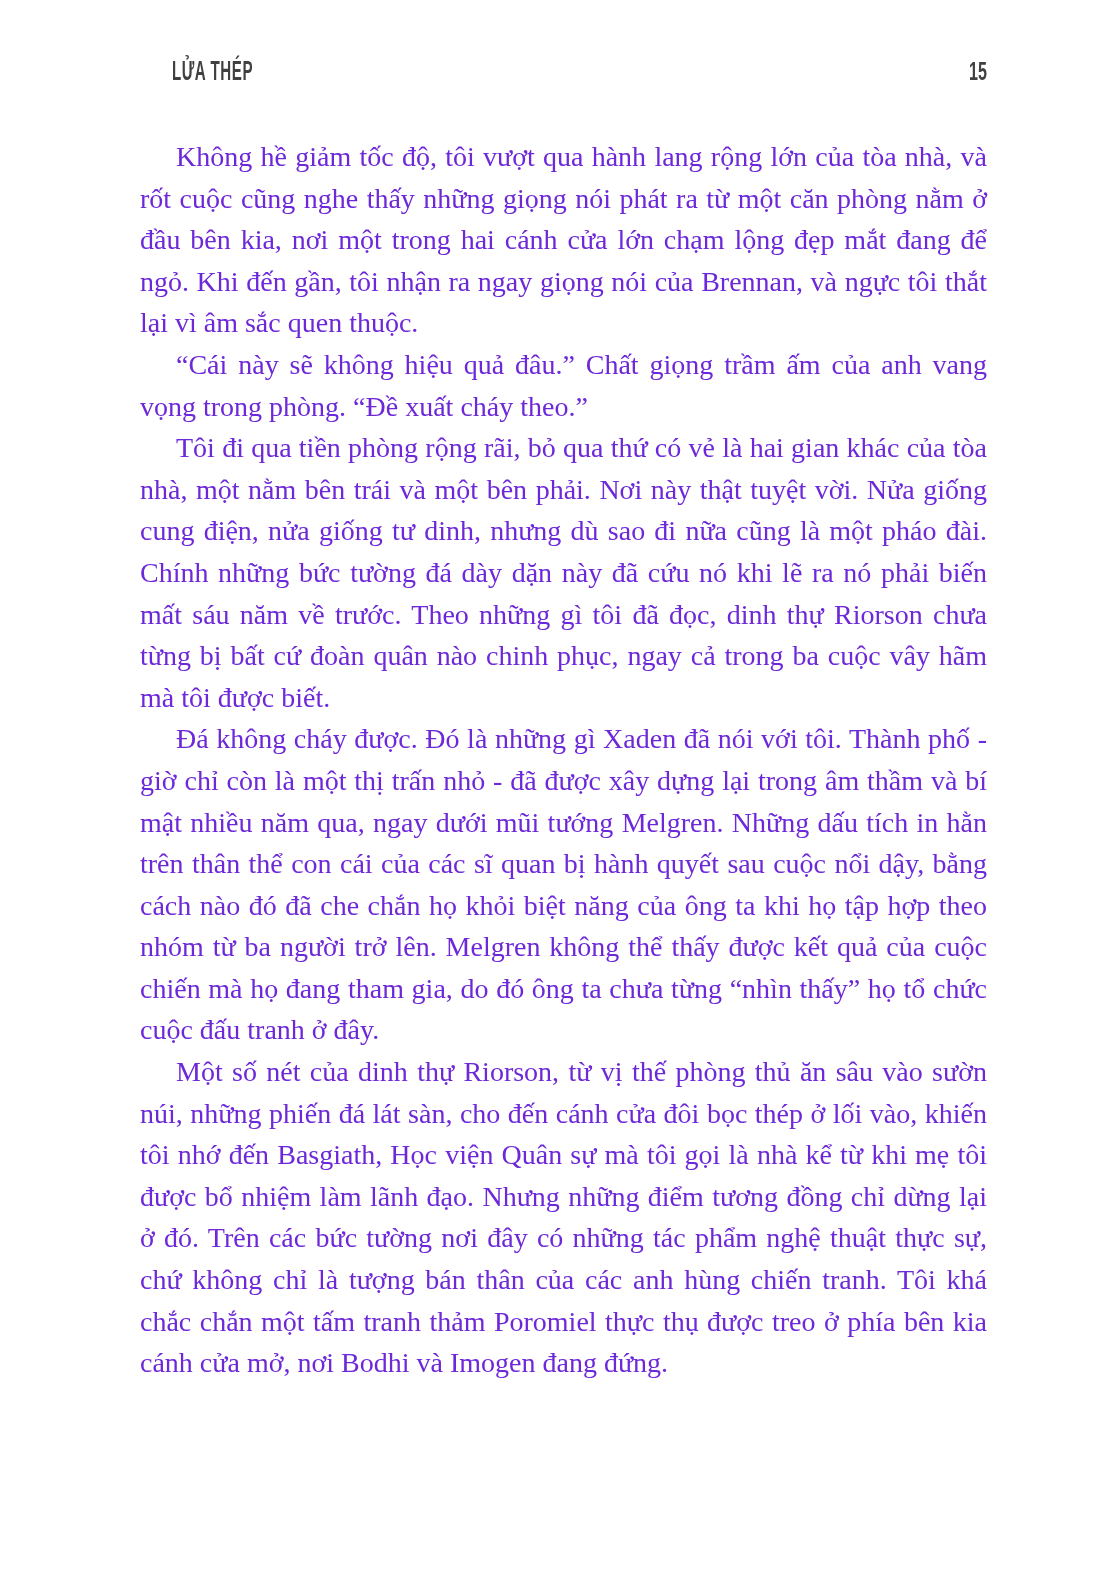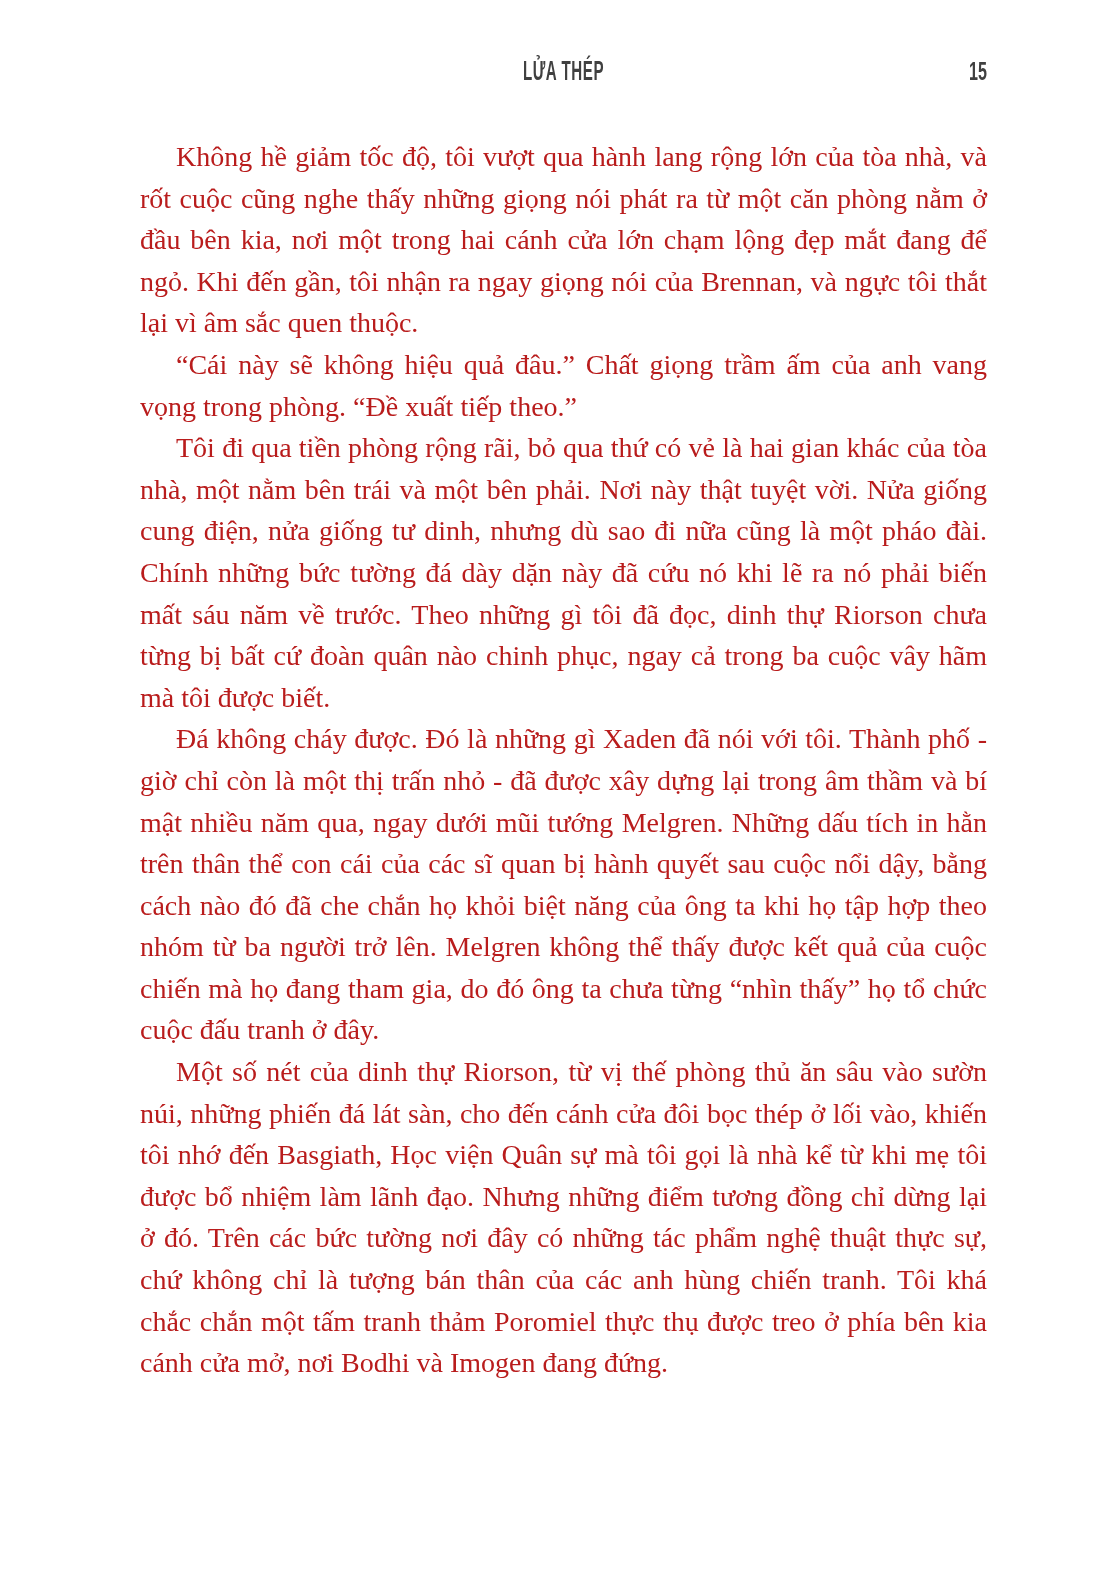--- a/index.html
+++ b/index.html
@@ -20,21 +20,20 @@
     top: 56px;
     left: 140px;
     width: 847px;
     height: 34px;
   }
   .header-title-wrap {
     position: absolute;
     left: 0;
     top: 0;
     width: 100%;
-    text-align: center;
   }
   .header-title {
     display: inline-block;
     font-family: "Liberation Sans", sans-serif;
     font-weight: 700;
     font-size: 27px;
     letter-spacing: 1px;
     color: #404040;
     transform: scaleX(0.56);
     transform-origin: center;
@@ -51,21 +50,21 @@
     transform: scaleX(0.62);
     transform-origin: right center;
   }
   .body-text {
     position: absolute;
     top: 136px;
     left: 140px;
     width: 847px;
     font-size: 28px;
     line-height: 41.6px;
-    color: #b91c1c;
+    color: #6d28d9;
     text-align: justify;
   }
   .body-text p {
     margin: 0;
     padding: 0;
     text-indent: 36px;
   }
 </style>
 </head>
 <body>
@@ -74,19 +73,19 @@
 
   <div class="running-header">
     <div class="header-title-wrap">
       <span class="header-title">LỬA THÉP</span>
     </div>
     <span class="page-number">15</span>
   </div>
 
   <div class="body-text">
     <p>Không hề giảm tốc độ, tôi vượt qua hành lang rộng lớn của tòa nhà, và rốt cuộc cũng nghe thấy những giọng nói phát ra từ một căn phòng nằm ở đầu bên kia, nơi một trong hai cánh cửa lớn chạm lộng đẹp mắt đang để ngỏ. Khi đến gần, tôi nhận ra ngay giọng nói của Brennan, và ngực tôi thắt lại vì âm sắc quen thuộc.</p>
-    <p>“Cái này sẽ không hiệu quả đâu.” Chất giọng trầm ấm của anh vang vọng trong phòng. “Đề xuất tiếp theo.”</p>
+    <p>“Cái này sẽ không hiệu quả đâu.” Chất giọng trầm ấm của anh vang vọng trong phòng. “Đề xuất cháy theo.”</p>
     <p>Tôi đi qua tiền phòng rộng rãi, bỏ qua thứ có vẻ là hai gian khác của tòa nhà, một nằm bên trái và một bên phải. Nơi này thật tuyệt vời. Nửa giống cung điện, nửa giống tư dinh, nhưng dù sao đi nữa cũng là một pháo đài. Chính những bức tường đá dày dặn này đã cứu nó khi lẽ ra nó phải biến mất sáu năm về trước. Theo những gì tôi đã đọc, dinh thự Riorson chưa từng bị bất cứ đoàn quân nào chinh phục, ngay cả trong ba cuộc vây hãm mà tôi được biết.</p>
     <p>Đá không cháy được. Đó là những gì Xaden đã nói với tôi. Thành phố - giờ chỉ còn là một thị trấn nhỏ - đã được xây dựng lại trong âm thầm và bí mật nhiều năm qua, ngay dưới mũi tướng Melgren. Những dấu tích in hằn trên thân thể con cái của các sĩ quan bị hành quyết sau cuộc nổi dậy, bằng cách nào đó đã che chắn họ khỏi biệt năng của ông ta khi họ tập hợp theo nhóm từ ba người trở lên. Melgren không thể thấy được kết quả của cuộc chiến mà họ đang tham gia, do đó ông ta chưa từng “nhìn thấy” họ tổ chức cuộc đấu tranh ở đây.</p>
     <p>Một số nét của dinh thự Riorson, từ vị thế phòng thủ ăn sâu vào sườn núi, những phiến đá lát sàn, cho đến cánh cửa đôi bọc thép ở lối vào, khiến tôi nhớ đến Basgiath, Học viện Quân sự mà tôi gọi là nhà kể từ khi mẹ tôi được bổ nhiệm làm lãnh đạo. Nhưng những điểm tương đồng chỉ dừng lại ở đó. Trên các bức tường nơi đây có những tác phẩm nghệ thuật thực sự, chứ không chỉ là tượng bán thân của các anh hùng chiến tranh. Tôi khá chắc chắn một tấm tranh thảm Poromiel thực thụ được treo ở phía bên kia cánh cửa mở, nơi Bodhi và Imogen đang đứng.</p>
   </div>
 
 </div>
 
 </body></html>

